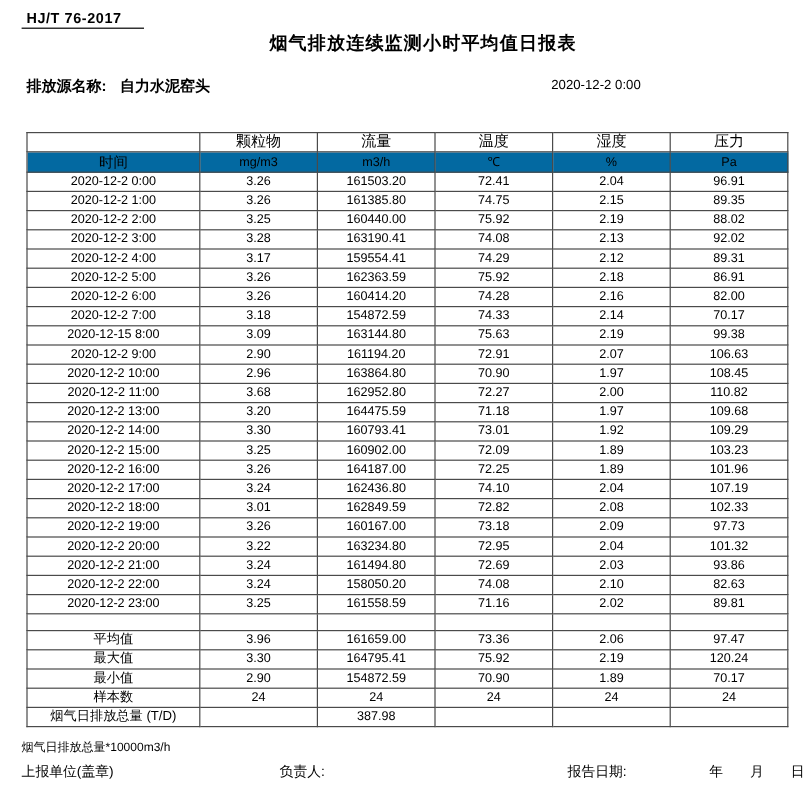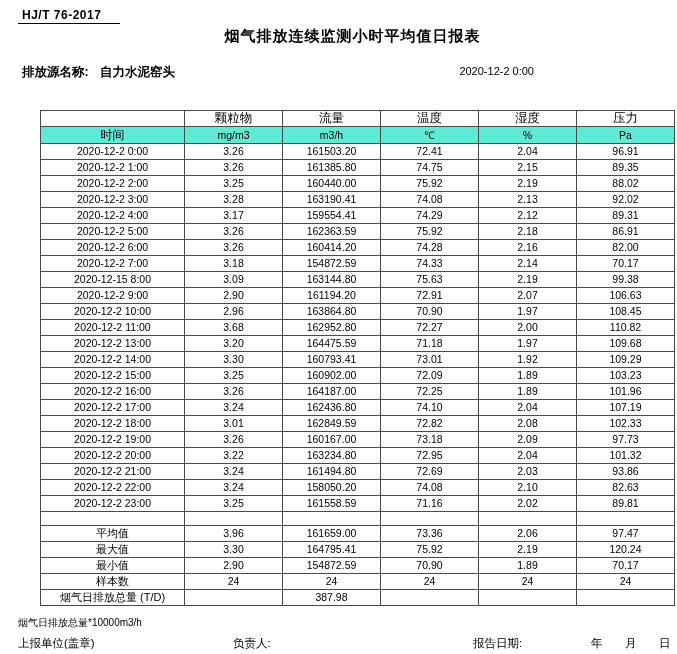--- a/index.html
+++ b/index.html
@@ -60,21 +60,21 @@
     font-weight: bold;
   }
   .report-date {
     position: absolute;
     right: 22px;
     top: 65px;
     font-size: 11px;
   }
   table.data {
     position: absolute;
-    left: 40px;
+    left: 22px;
     top: 110px;
     width: 634px;
     border-collapse: collapse;
     table-layout: fixed;
     font-size: 11px;
   }
   table.data td {
     border: 1px solid #4a4a4a;
     height: 15px;
     padding: 0;
@@ -83,21 +83,21 @@
     line-height: 15px;
     white-space: nowrap;
   }
   td.head-param {
     height: 30px;
     line-height: 30px;
     font-size: 12.5px;
   }
   td.corner { background: #ffffff; }
   tr.unit-row td {
-    background: #5eead4;
+    background: #0369a1;
     font-size: 10.5px;
     height: 16px;
     line-height: 16px;
   }
   tr.unit-row td.time-head {
     font-size: 12px;
     font-weight: normal;
   }
   td.time-cell { font-size: 10.5px; }
   td.num { font-size: 10.5px; }

